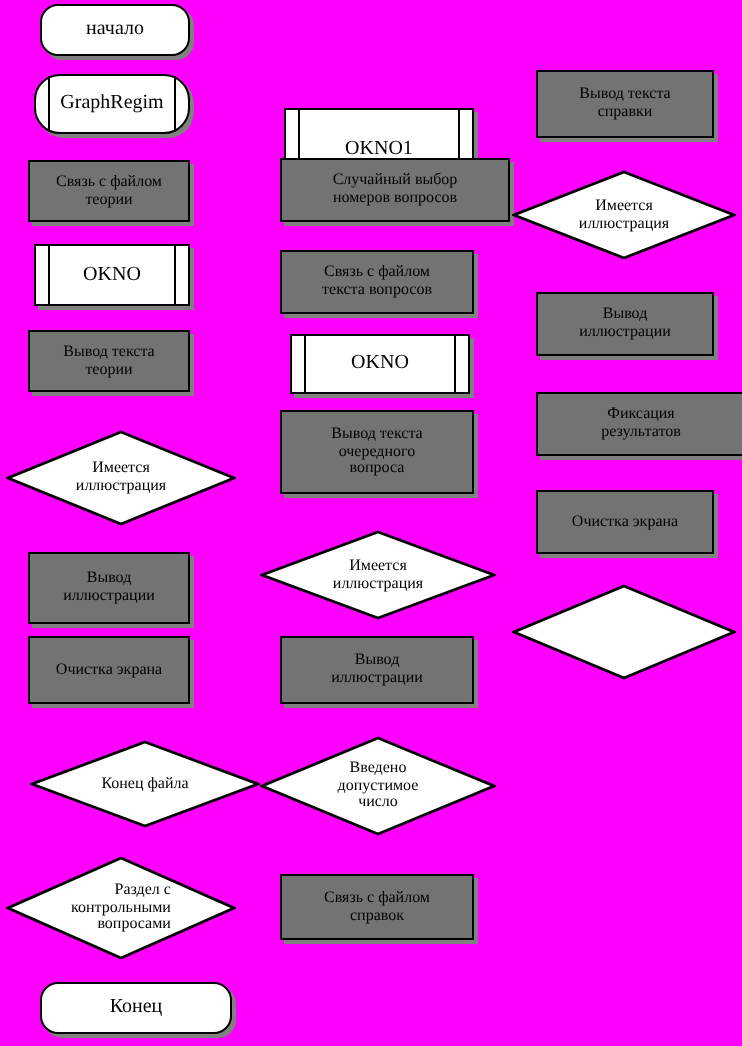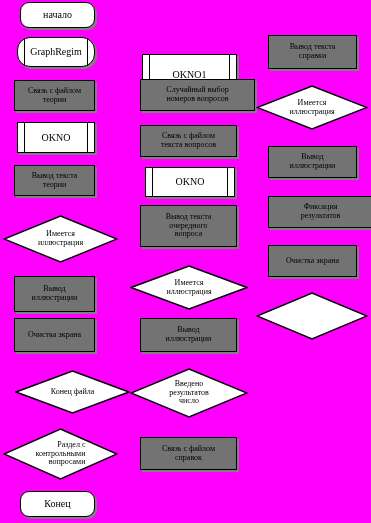--- a/index.html
+++ b/index.html
@@ -138,21 +138,21 @@
 
   <div class="node decision t-sm" style="left:3px; top:428px; width:115px; height:52px;text-align:right;">
     <svg class="dia-shape" viewBox="0 0 115 52" preserveAspectRatio="none">
       <polygon points="57.5,1 114,26 57.5,51 1,26" fill="#ffffff" stroke="#000000" stroke-width="1.4"></polygon>
     </svg>
     <span class="dia-label">Раздел с
 контрольными
 вопросами</span>
   </div>
 
-  <div class="node terminator t-lg" style="left:20px; top:491px; width:75px; height:26px;">
+  <div class="node terminator t-lg" style="left:20px; top:491px; width:96px; height:26px;">
     <span>Конец</span>
   </div>
 
   <div class="node predef t-lg" style="left:142px; top:34px; width:95px; height:42px;margin-top:20px;">
     <span>OKNO1</span>
   </div>
 
   <div class="node process t-sm" style="left:140px; top:79px; width:115px; height:32px;">
     <span>Случайный выбор
 номеров вопросов</span>
@@ -184,21 +184,21 @@
   <div class="node process t-sm" style="left:140px; top:318px; width:97px; height:34px;">
     <span>Вывод
 иллюстрации</span>
   </div>
 
   <div class="node decision t-sm" style="left:130px; top:368px; width:118px; height:50px;">
     <svg class="dia-shape" viewBox="0 0 118 50" preserveAspectRatio="none">
       <polygon points="59,1 117,25 59,49 1,25" fill="#ffffff" stroke="#000000" stroke-width="1.4"></polygon>
     </svg>
     <span class="dia-label">Введено
-результатов
+допустимое
 число</span>
   </div>
 
   <div class="node process t-sm" style="left:140px; top:437px; width:97px; height:33px;">
     <span>Связь с файлом
 справок</span>
   </div>
 
   <div class="node process t-sm" style="left:268px; top:35px; width:89px; height:34px;">
     <span>Вывод текста

